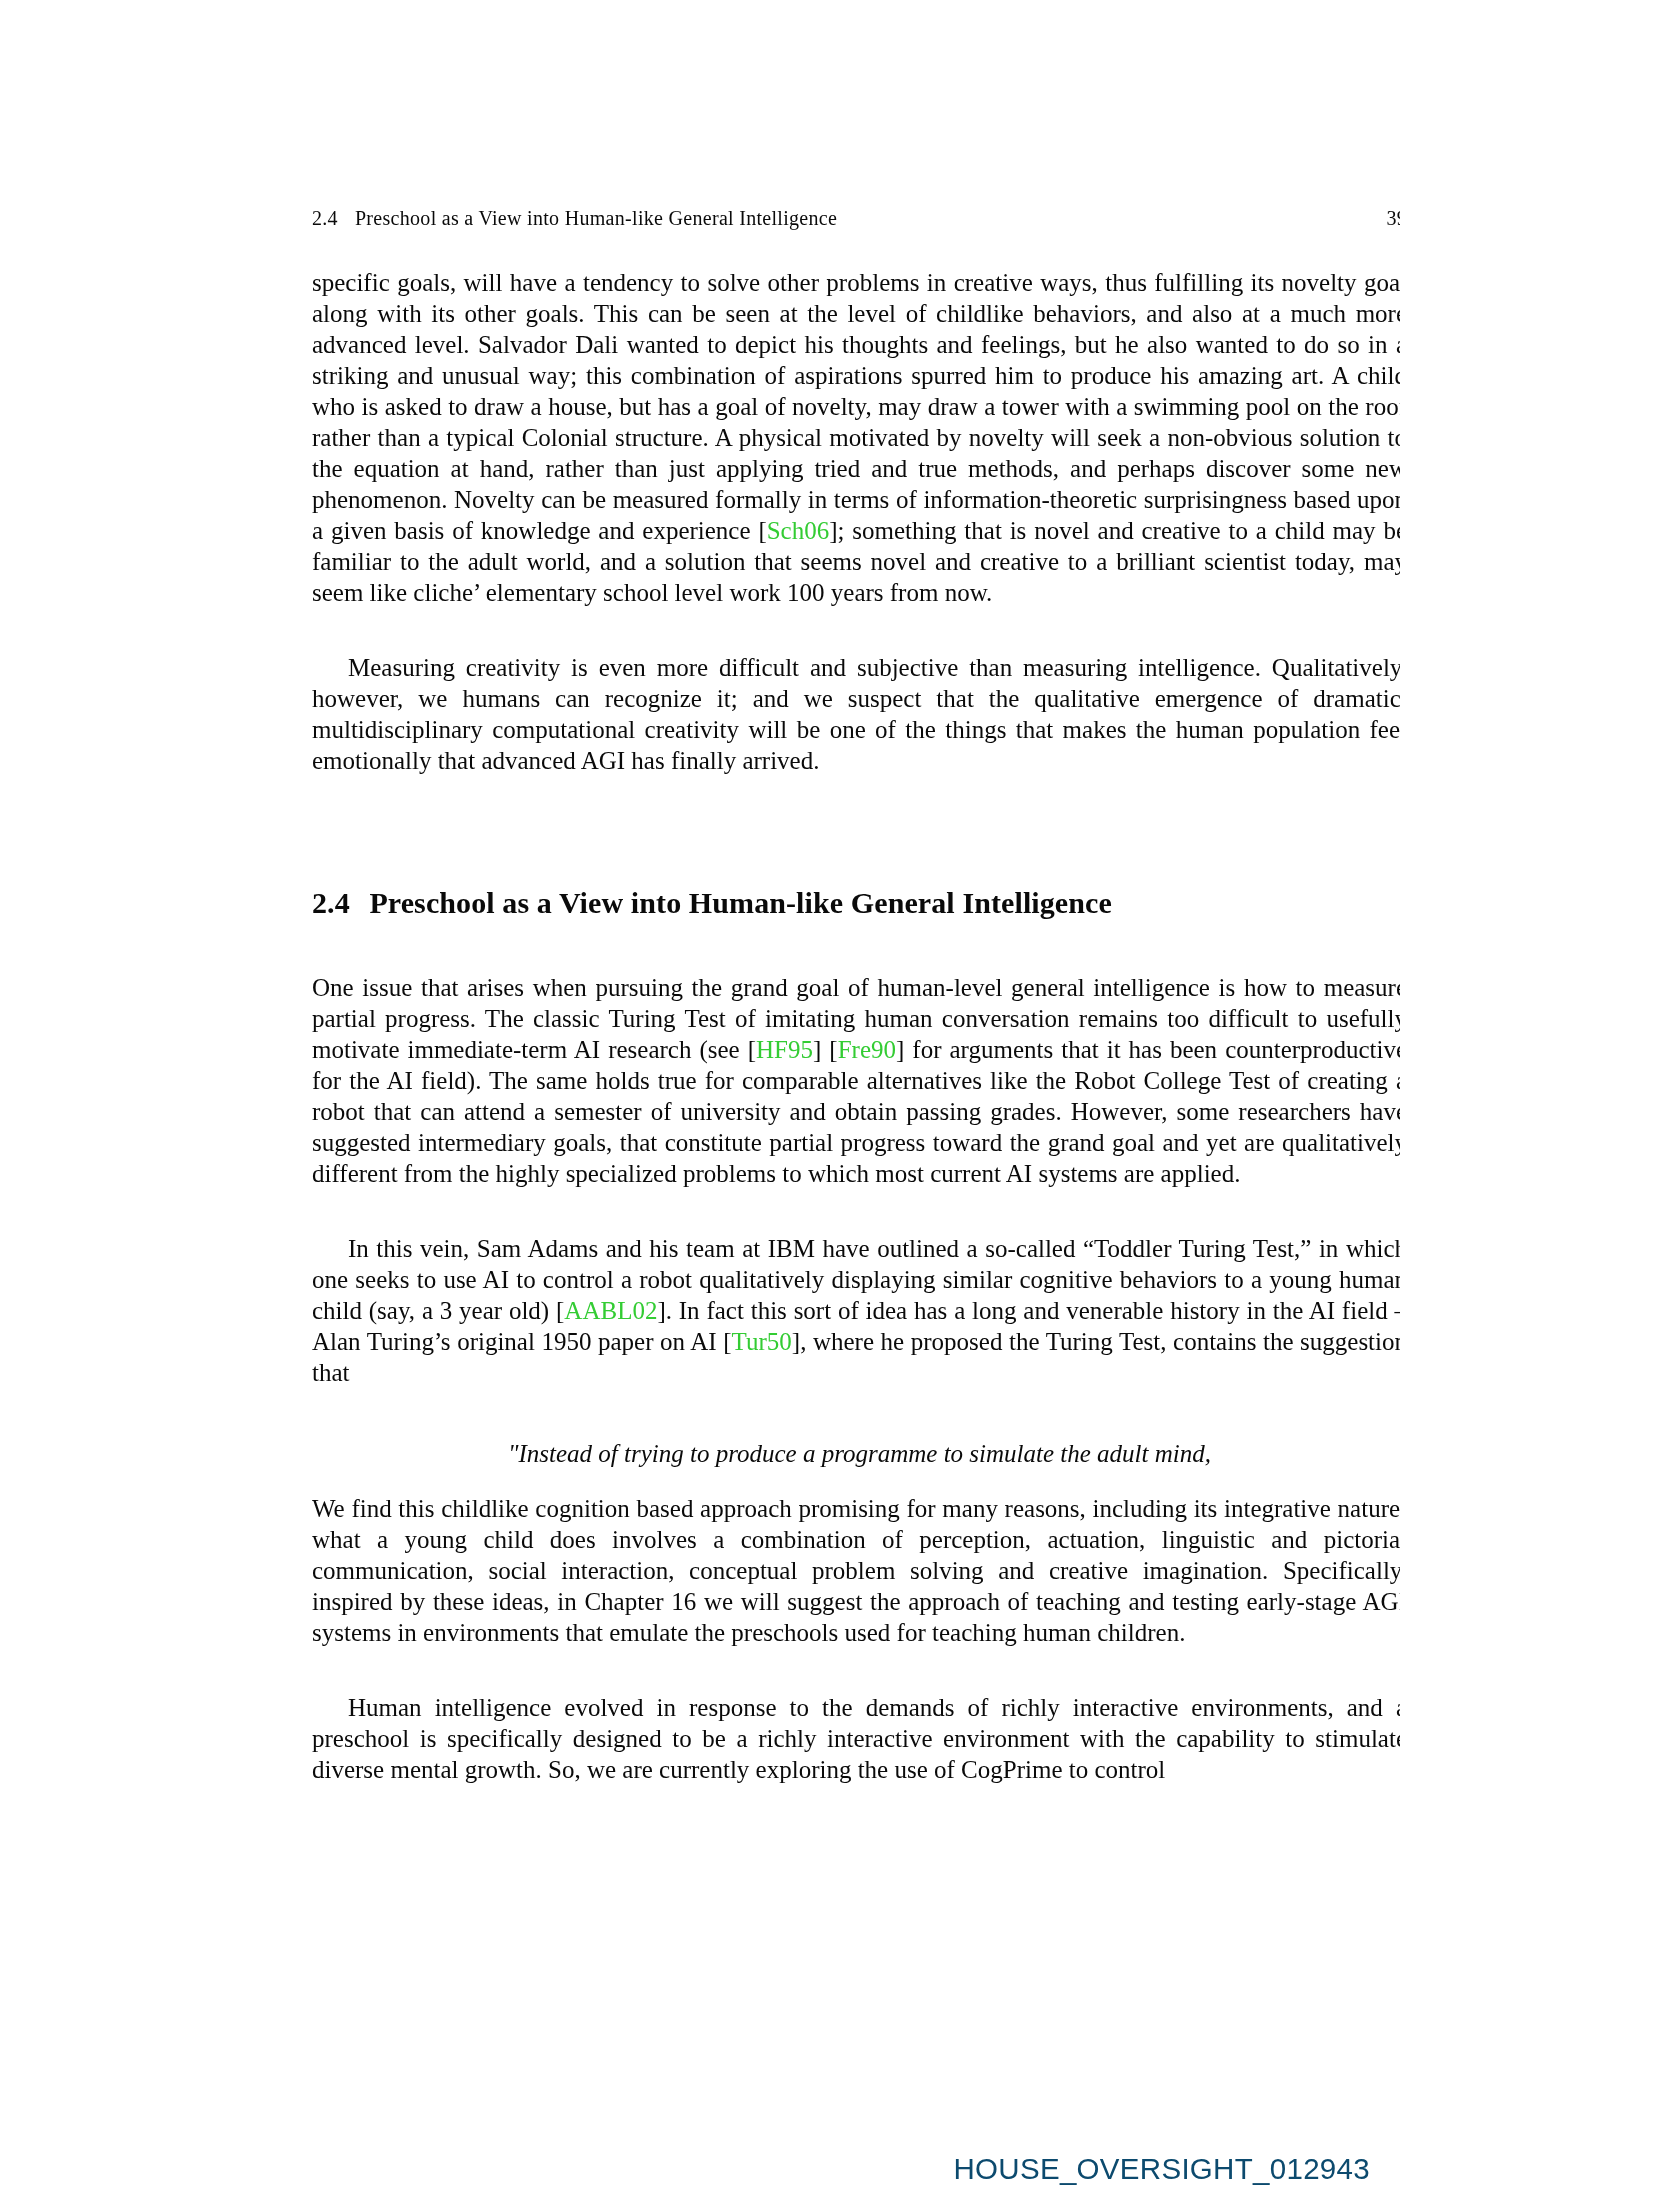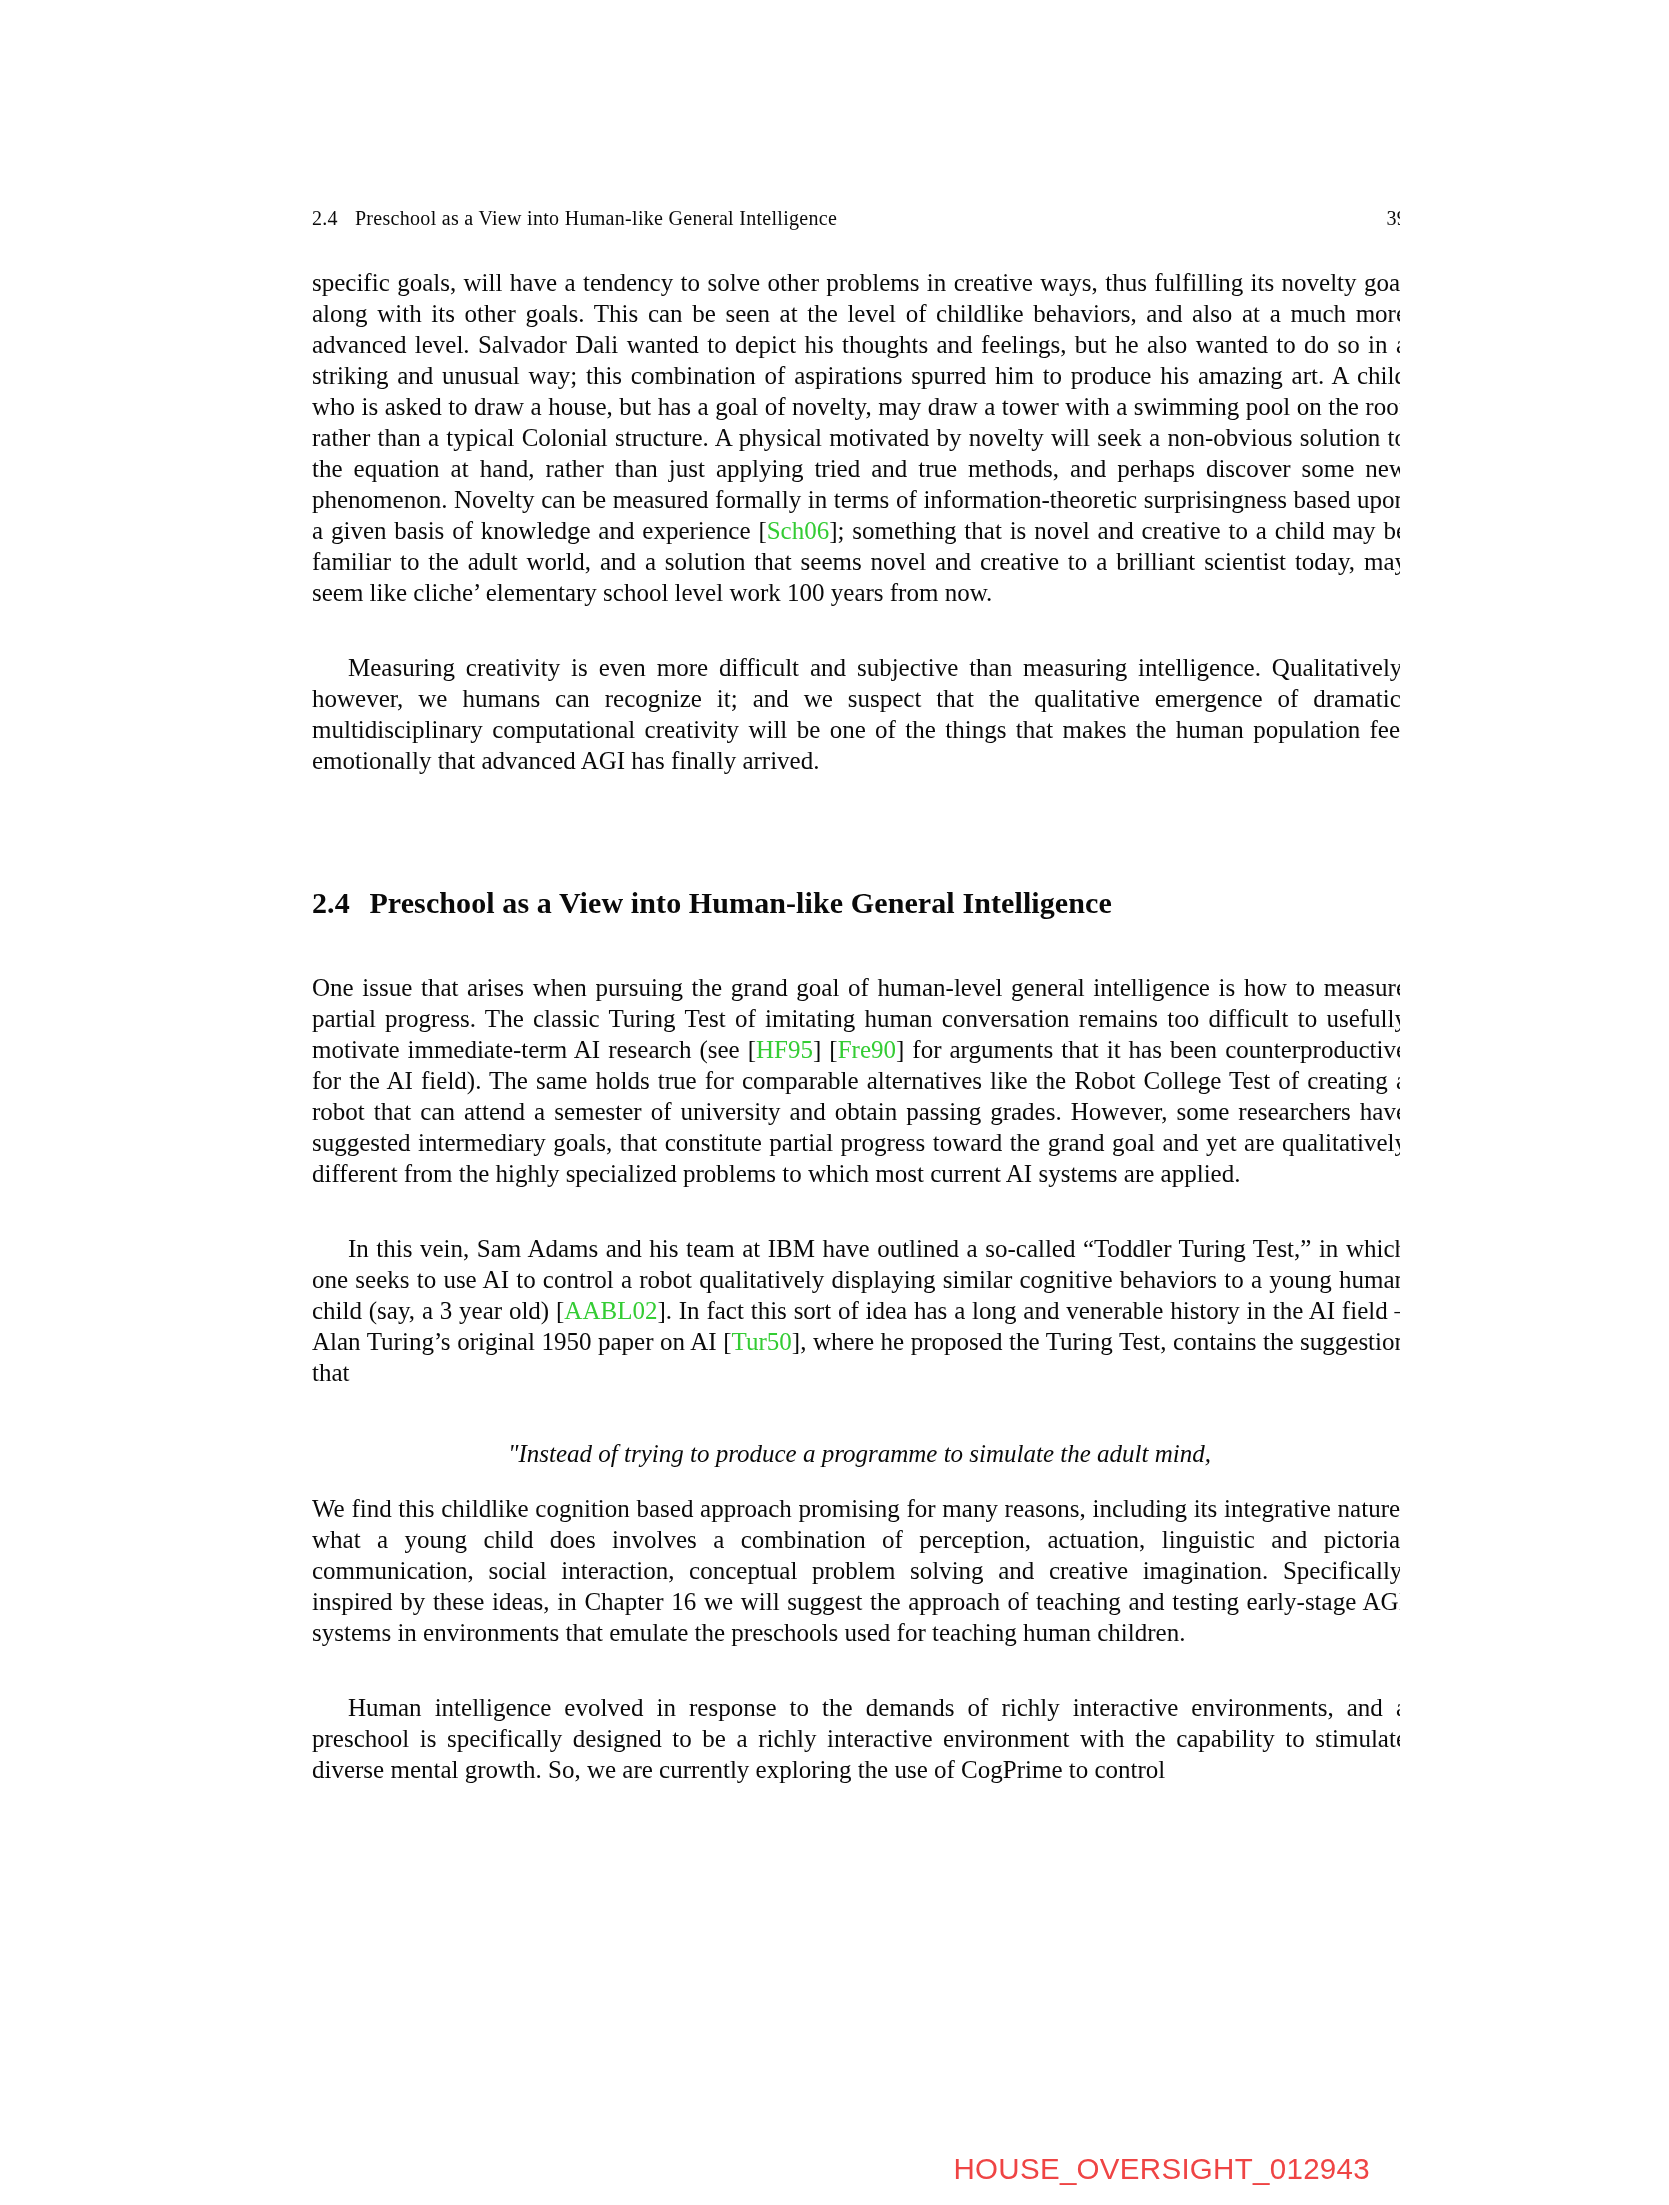--- a/index.html
+++ b/index.html
@@ -59,21 +59,21 @@
     text-align: center;
     font-size: 25px;
     line-height: 37px;
   }
   .watermark {
     position: absolute;
     top: 2152px;
     right: 30px;
     font-family: "Liberation Sans", "DejaVu Sans", sans-serif;
     font-size: 29.5px;
-    color: #ef4444;
+    color: #0c4a6e;
     letter-spacing: 0.3px;
     white-space: nowrap;
   }
 </style>
 </head>
 <body>
 
 <div class="page">
 
   <header class="running-header">

